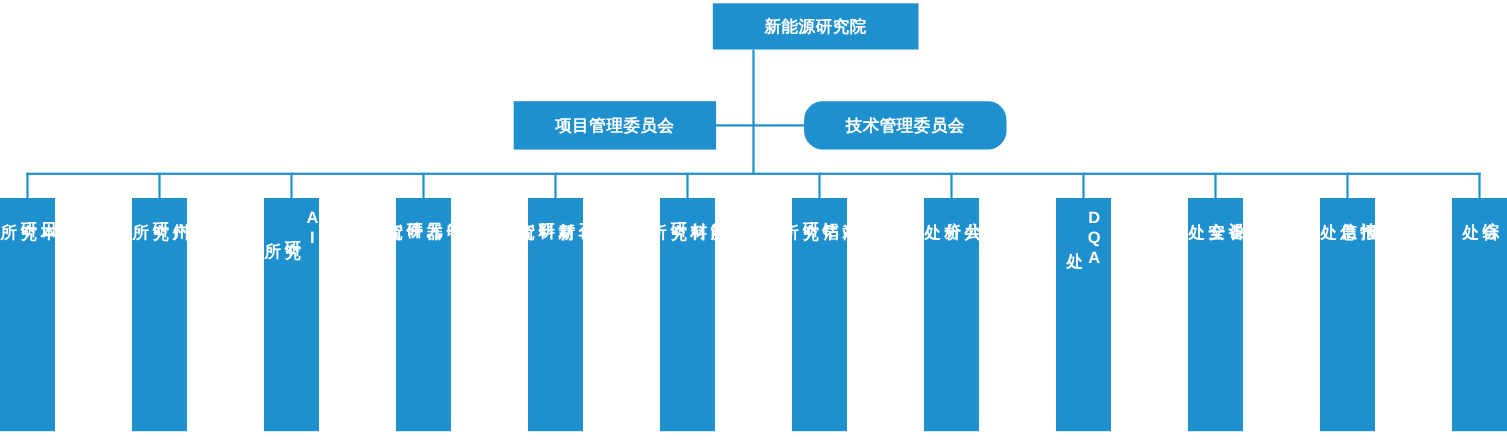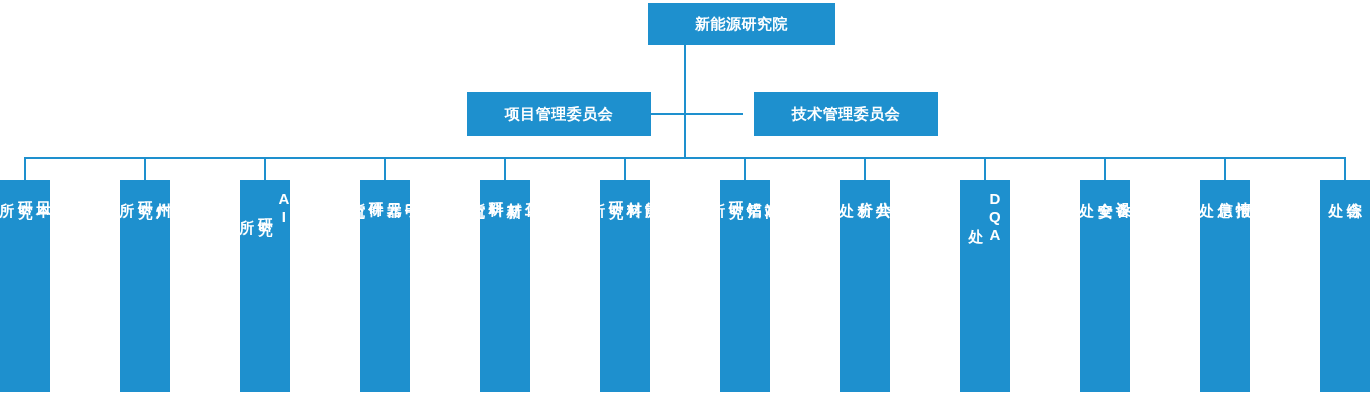--- a/index.html
+++ b/index.html
@@ -40,21 +40,21 @@
     font-size: 15px;
     margin-left: 42px;
   }
   .node-l2 {
     top: 92px;
     width: 184px;
     height: 44px;
     font-size: 15px;
   }
   .node-l2.left  { left: 467px; }
-  .node-l2.right { left: 754px; }
+  .node-l2.right { left: 731px; border-radius: 17px; }
 
   .node-leaf {
     top: 180px;
     width: 50px;
     height: 212px;
     font-size: 15px;
     align-items: flex-start;
     justify-content: center;
     padding-top: 10px;
   }

